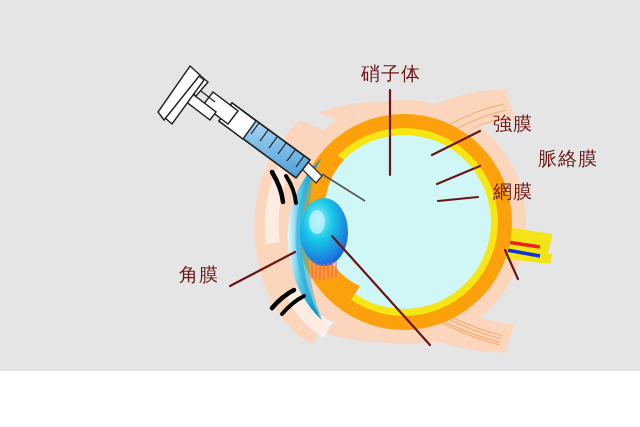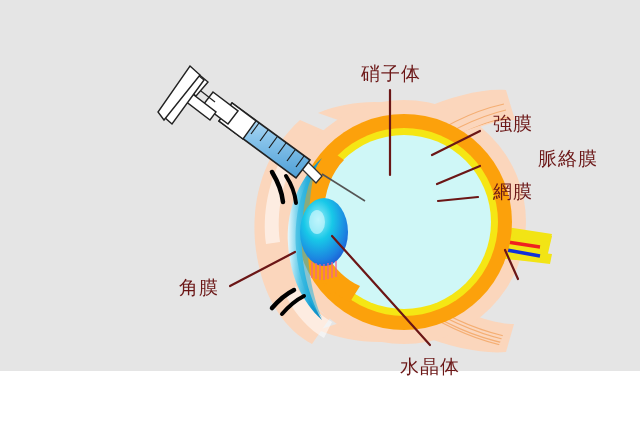--- a/index.html
+++ b/index.html
@@ -208,17 +208,16 @@
 
   <div class="lbl" style="left:361px; top:63px;">硝子体</div>
 
   <div class="lbl" style="left:493px; top:113px;">強膜</div>
 
   <div class="lbl" style="left:515px; top:148px;margin-left:23px;">脈絡膜</div>
 
   <div class="lbl" style="left:493px; top:183px;font-family:Liberation Mono, monospace;">網膜</div>
 
 
-  <div class="lbl" style="left:179px; top:277px;">角膜</div>
-
-  <div class="lbl" style="left:400px; top:356px;">水晶体</div>
+  <div class="lbl" style="left:179px; top:264px;">角膜</div>
+
 
 </div>
 
 </body></html>

